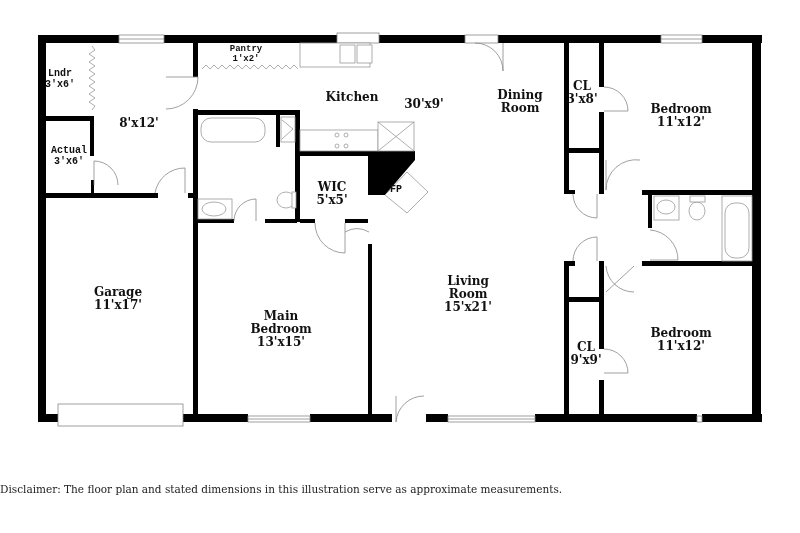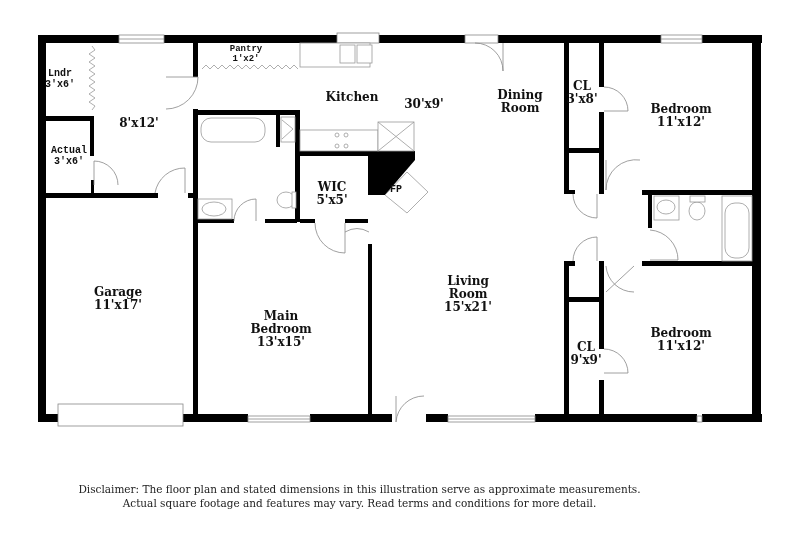--- a/index.html
+++ b/index.html
@@ -1,21 +1,21 @@
 <!DOCTYPE html>
 <html><head>
   <meta charset="utf-8">
   <style>
     html, body { margin: 0; padding: 0; background: #ffffff; }
     body { width: 800px; height: 533px; position: relative; overflow: hidden; font-family: "DejaVu Serif", "Liberation Serif", serif; }
     #plan { position: absolute; left: 0; top: 0; width: 800px; height: 533px; }
     .lbl { position: absolute; text-align: center; font-family: "DejaVu Serif", serif; font-weight: bold; color: #111; font-size: 12px; line-height: 13px; transform: translate(-50%, -50%); white-space: nowrap; }
     .lbl.small { font-size: 10px; line-height: 11px; font-family: Liberation Mono, monospace; }
     .lbl .dim { display: block; }
-    .disclaimer { position: absolute; left: 0; width: 719px; top: 482px; text-align: center; font-family: "DejaVu Serif", serif; font-size: 10.5px; line-height: 14px; color: #222; }
+    .disclaimer { position: absolute; left: 0; width: 719px; top: 482px; font-family: "DejaVu Serif", serif; font-size: 10.5px; line-height: 14px; color: #222; }
   </style>
 </head>
 <body>
 
 <svg id="plan" viewBox="0 0 800 533" xmlns="http://www.w3.org/2000/svg">
 
   <g fill="#000">
 
     <rect x="38" y="35" width="81" height="8"></rect>
     <rect x="164" y="35" width="173" height="8"></rect>
@@ -230,14 +230,13 @@
   <span class="dim">CL</span>
   <span class="dim">9'x9'</span>
 </div>
 <div class="lbl" style="left:681px; top:340px;">
   <span class="dim">Bedroom</span>
   <span class="dim">11'x12'</span>
 </div>
 
 <div class="disclaimer">
   <div>Disclaimer: The floor plan and stated dimensions in this illustration serve as approximate measurements.</div>
-  <div>Actual square footage and features may vary. Read terms and conditions for more detail.</div>
 </div>
 
 </body></html>

